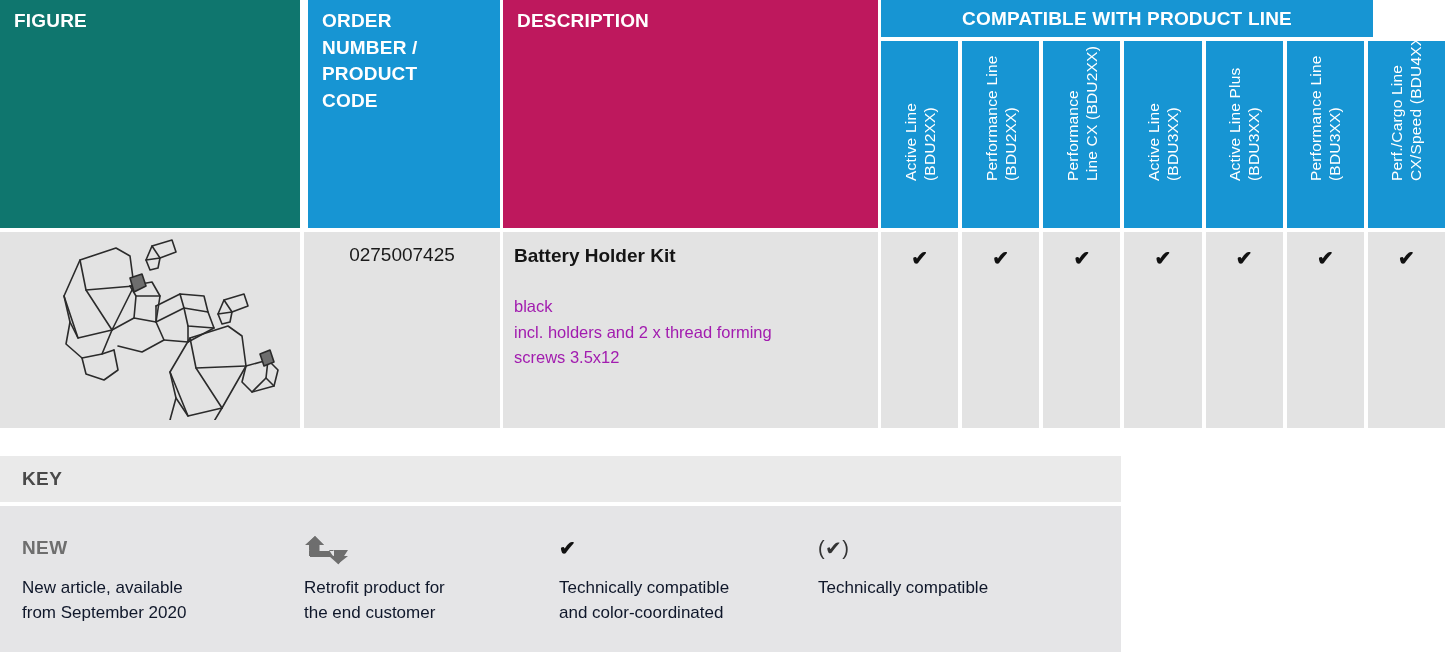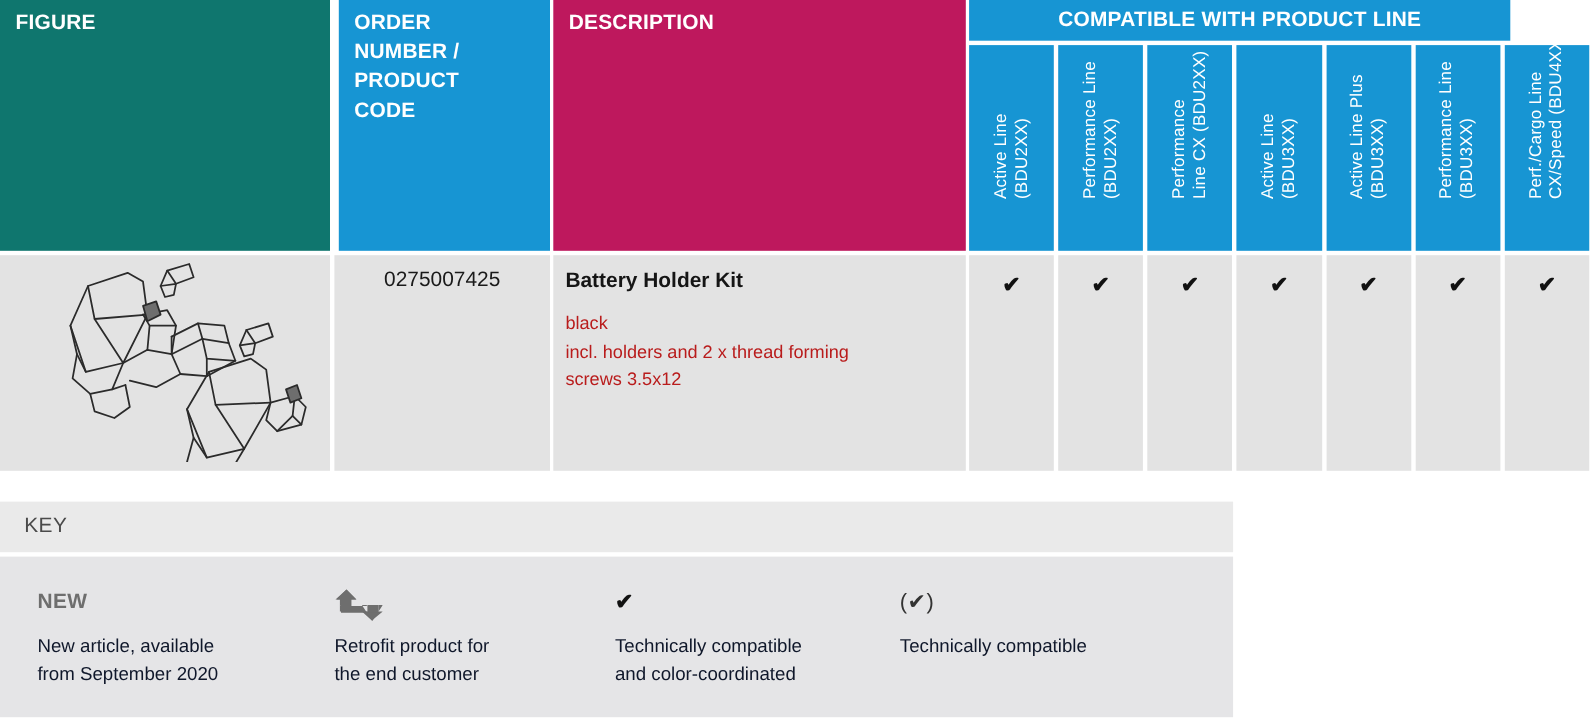--- a/index.html
+++ b/index.html
@@ -140,23 +140,23 @@
     background: #E3E3E3;
     padding: 11px 16px 0 11px;
   }
   .td-desc-title {
     font-size: 19px;
     font-weight: bold;
     color: #151515;
     line-height: 25px;
   }
   .td-desc-body {
-    margin-top: 14px;
+    margin-top: 26px;
     font-size: 16.5px;
-    color: #b91c1c;
+    color: #a21caf;
     line-height: 25.5px;
     white-space: pre-line;
   }
 
   .td-compat-cols {
     position: absolute;
     left: 881px; top: 0;
     width: 564px; height: 196px;
     display: flex;
     gap: 4px;
@@ -187,38 +187,38 @@
     height: 196px;
   }
   .key-header {
     position: absolute;
     left: 0; top: 0;
     width: 1121px; height: 46px;
     background: #EAEAEA;
   }
   .key-header-label {
     font-size: 19px;
-    font-weight: normal;
+    font-weight: bold;
     color: #4a4a4a;
     line-height: 46px;
     padding-left: 22px;
     letter-spacing: 0.4px;
   }
   .key-body {
     position: absolute;
     left: 0; top: 50px;
     width: 1121px; height: 146px;
     background: #E5E5E7;
     display: flex;
   }
   .key-item {
     position: relative;
     padding-top: 29px;
   }
-  .key-item-0 { width: 282px; padding-left: 34px; }
+  .key-item-0 { width: 282px; padding-left: 22px; }
   .key-item-1 { width: 248px; padding-left: 22px; }
   .key-item-2 { width: 283px; padding-left: 29px; }
   .key-item-3 { width: 288px; padding-left: 5px; }
 
   .key-badge {
     height: 30px;
     font-size: 19px;
     font-weight: bold;
     color: #6E6E6E;
     letter-spacing: 0.4px;

